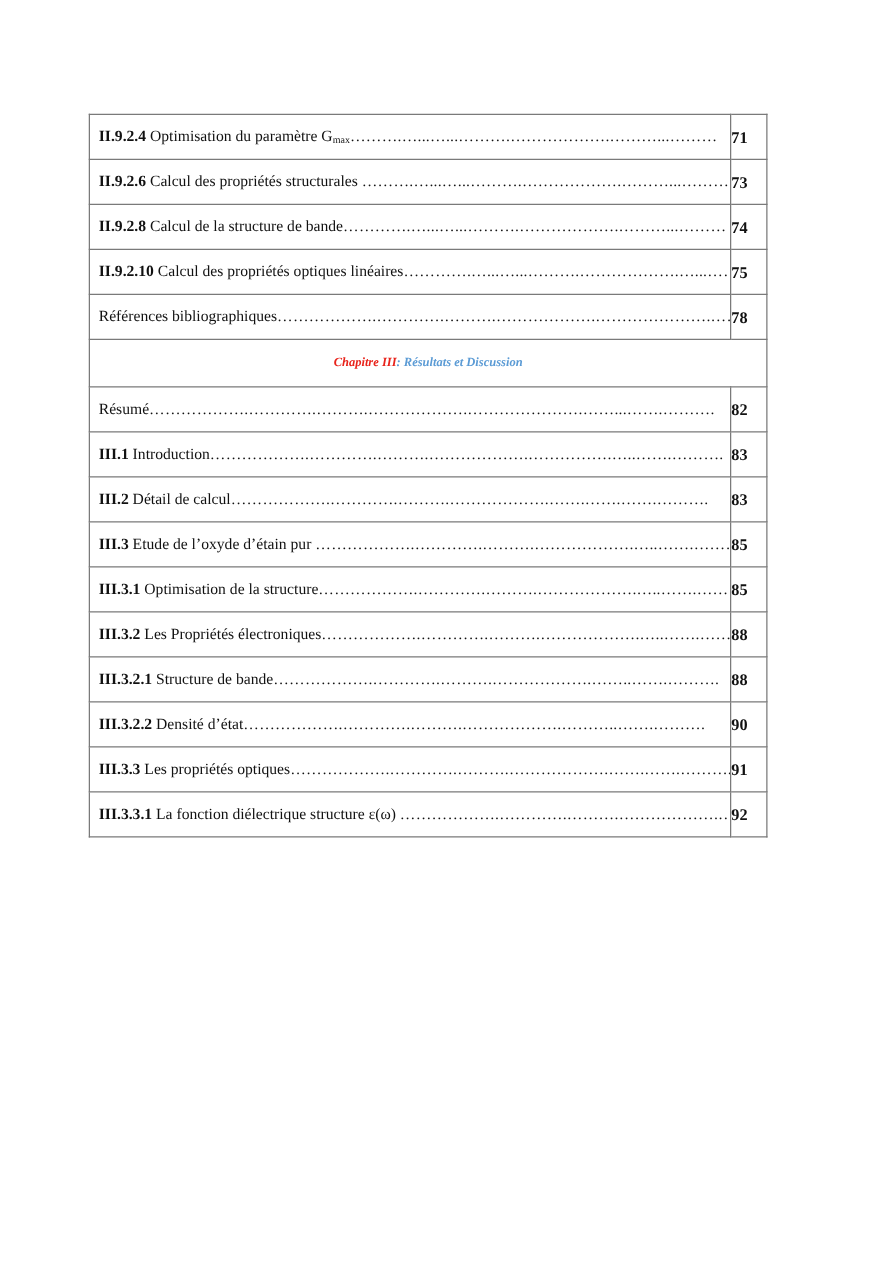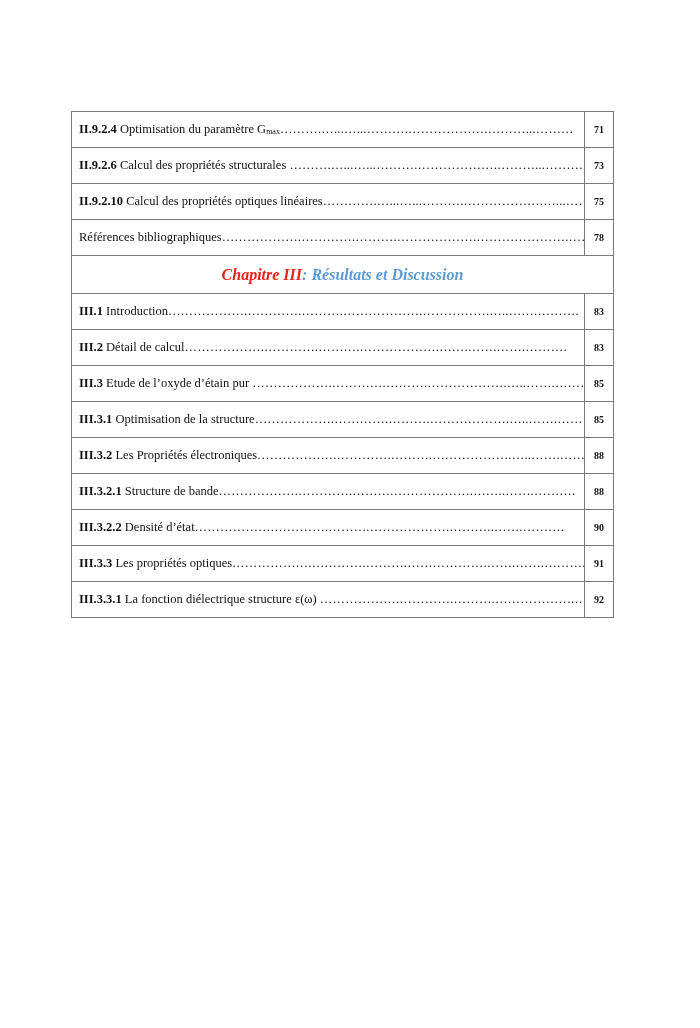--- a/index.html
+++ b/index.html
@@ -1,59 +1,67 @@
 <!DOCTYPE html>
 <html><head>
 <meta charset="utf-8">
 <style>
   html, body { margin: 0; padding: 0; background: #ffffff; }
   body { width: 700px; height: 1028px; position: relative; font-family: "Liberation Serif", serif; color: #111; }
-  .toc { position: absolute; left: 71px; top: 111px; width: 535px; border-collapse: collapse; table-layout: fixed; }
+  .toc { position: absolute; left: 71px; top: 91px; width: 535px; border-collapse: collapse; table-layout: fixed; }
   .toc td { border: 1px solid #7a7a7a; padding: 0; height: 35px; vertical-align: middle; }
   .toc td.entry { width: 505px; padding-left: 7px; font-size: 12.5px; white-space: nowrap; overflow: hidden; }
-  .toc td.page { width: 28px; text-align: center; font-size: 10px; font-weight: bold; border-left: 1.5px solid #6a6a6a; }
+  .toc td.page { width: 28px; font-size: 13px; font-weight: bold; border-left: 1.5px solid #6a6a6a; }
   .toc td.entry.sub { padding-left: 60px; }
   .num { font-weight: bold; }
   .letter { font-weight: bold; }
   .sub-script { font-size: 8px; vertical-align: -1px; }
   .dots { letter-spacing: 0.2px; }
-  .chapter-row td { height: 37px; text-align: center; font-size: 16px; font-style: italic; font-weight: bold; }
+  .chapter-row td { height: 37px; text-align: center; font-size: 10px; font-style: italic; font-weight: bold; }
   .chap-label { color: #e8231b; }
   .chap-title { color: #5b9bd5; }
 </style>
 </head>
 <body>
 
 <table class="toc">
   <tbody id="toc-body-before">
       <tr>
         <td class="entry"><span class="num">II.9.2.4</span><span> Optimisation du paramètre G</span><span class="sub-script">max</span><span class="dots">……….…...…...……….……………….………...………</span></td>
         <td class="page">71</td>
       </tr>
       <tr>
         <td class="entry"><span class="num">II.9.2.6</span><span> Calcul des propriétés structurales </span><span class="dots">……….…...…...……….……………….………...………</span></td>
         <td class="page">73</td>
+      </tr>
+      <tr>
+        <td class="entry"><span class="num">II.9.2.8</span><span> Calcul de la structure de bande</span><span class="dots">………….…...…...……….……………….………...………</span></td>
+        <td class="page">74</td>
       </tr>
       <tr>
         <td class="entry"><span class="num">II.9.2.10</span><span> Calcul des propriétés optiques linéaires</span><span class="dots">………….…...…...……….……………….…...……</span></td>
         <td class="page">75</td>
       </tr>
       <tr>
         <td class="entry"><span>Références bibliographiques</span><span class="dots">……………….………….……….……………….………………….……...………</span></td>
         <td class="page">78</td>
       </tr>
     </tbody>
   <tbody>
     <tr class="chapter-row">
       <td colspan="2">
         <span class="chap-label">Chapitre III</span><span class="chap-title">: </span><span class="chap-title">Résultats et Discussion</span>
       </td>
     </tr>
   </tbody>
   <tbody id="toc-body-after">
+      <tr>
+        <td class="entry"><span>Résumé</span><span class="dots">……………….………….……….……………….………………….……...…….……….</span></td>
+        <td class="page">82</td>
+      </tr>
       <tr>
         <td class="entry"><span class="num">III.1</span><span> Introduction</span><span class="dots">……………….………….……….……………….…………….…..…….……….</span></td>
         <td class="page">83</td>
       </tr>
       <tr>
         <td class="entry"><span class="num">III.2</span><span> Détail de calcul</span><span class="dots">……………….………….……….……………….…….…….…….……….</span></td>
         <td class="page">83</td>
       </tr>
       <tr>
         <td class="entry"><span class="num">III.3</span><span> Etude de l’oxyde d’étain pur </span><span class="dots">……………….………….……….……………….…..…….……….</span></td>

